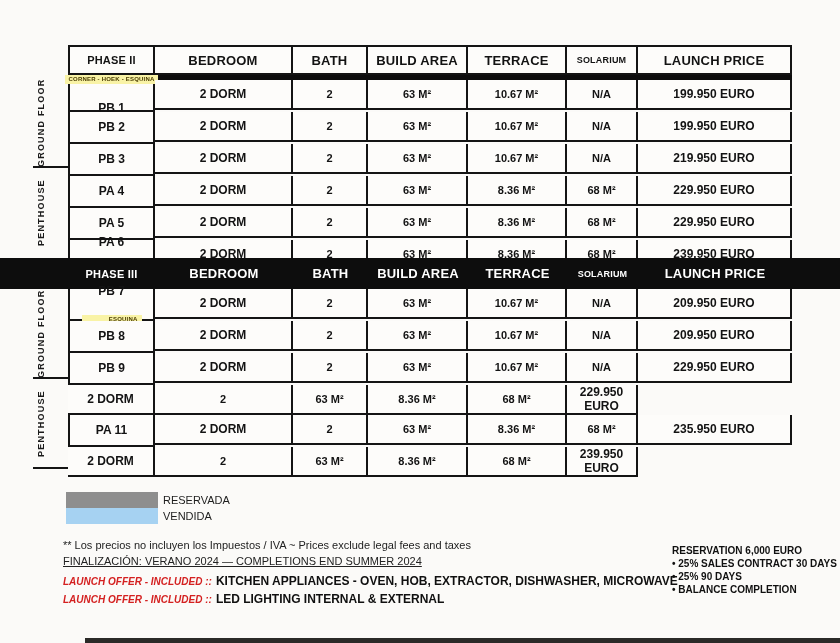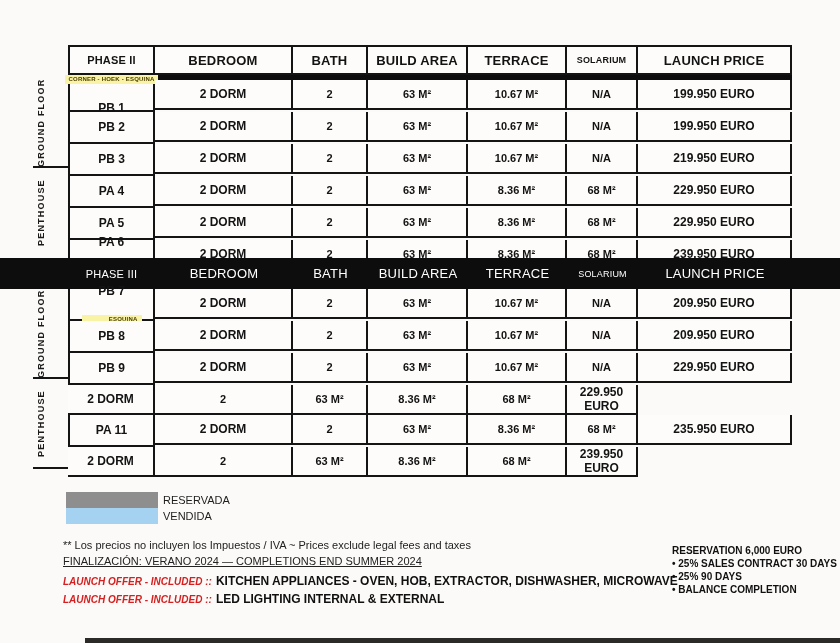--- a/index.html
+++ b/index.html
@@ -31,21 +31,21 @@
   }
   .tag.right { width:52px; text-align:right; }
   
   .band {
     position:absolute; left:0; top:258px; width:840px; height:31px;
     background:#0d0d0d; color:#ffffff;
   }
   .band .grid-row { margin-left:68px; height:31px; }
   .band .bcell {
     display:flex; align-items:center; justify-content:center;
-    font-weight:normal; font-size:13px; letter-spacing:.2px;
+    font-weight:bold; font-size:13px; letter-spacing:.2px;
   }
   .band .bcell.phase { font-size:11px; }
   .band .bcell.solarium { font-size:9px; }
   
   .vlabel {
     position:absolute; left:30px; width:22px;
     display:flex; align-items:center; justify-content:center;
     writing-mode:vertical-rl; transform:rotate(180deg);
     font-weight:bold; font-size:9px; letter-spacing:1.2px; color:#1a1a1a;
   }

